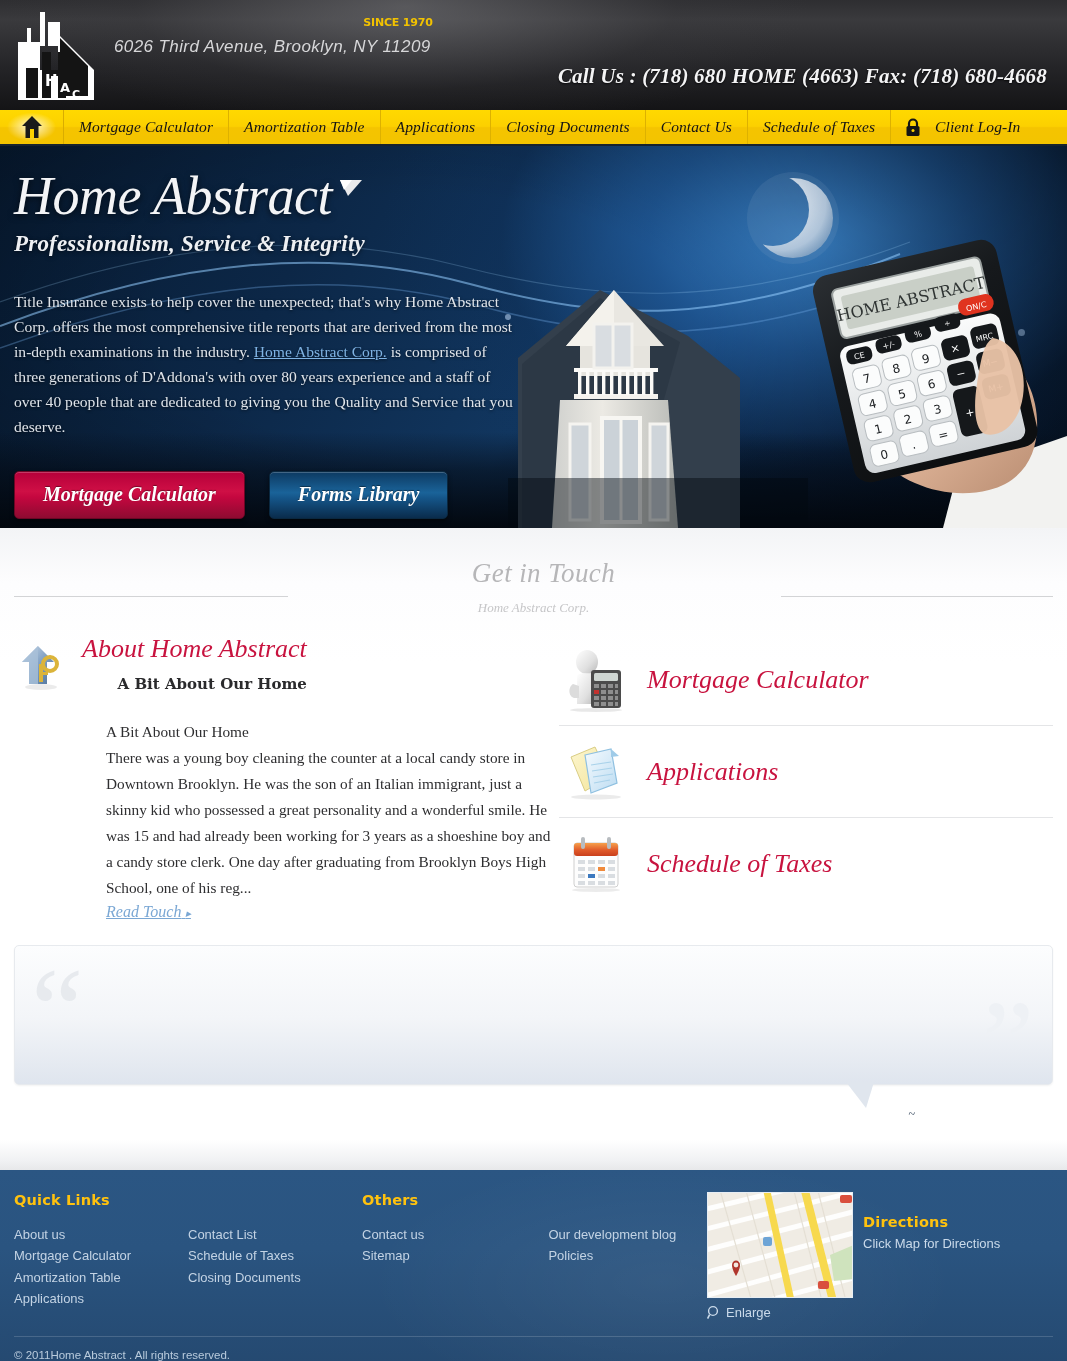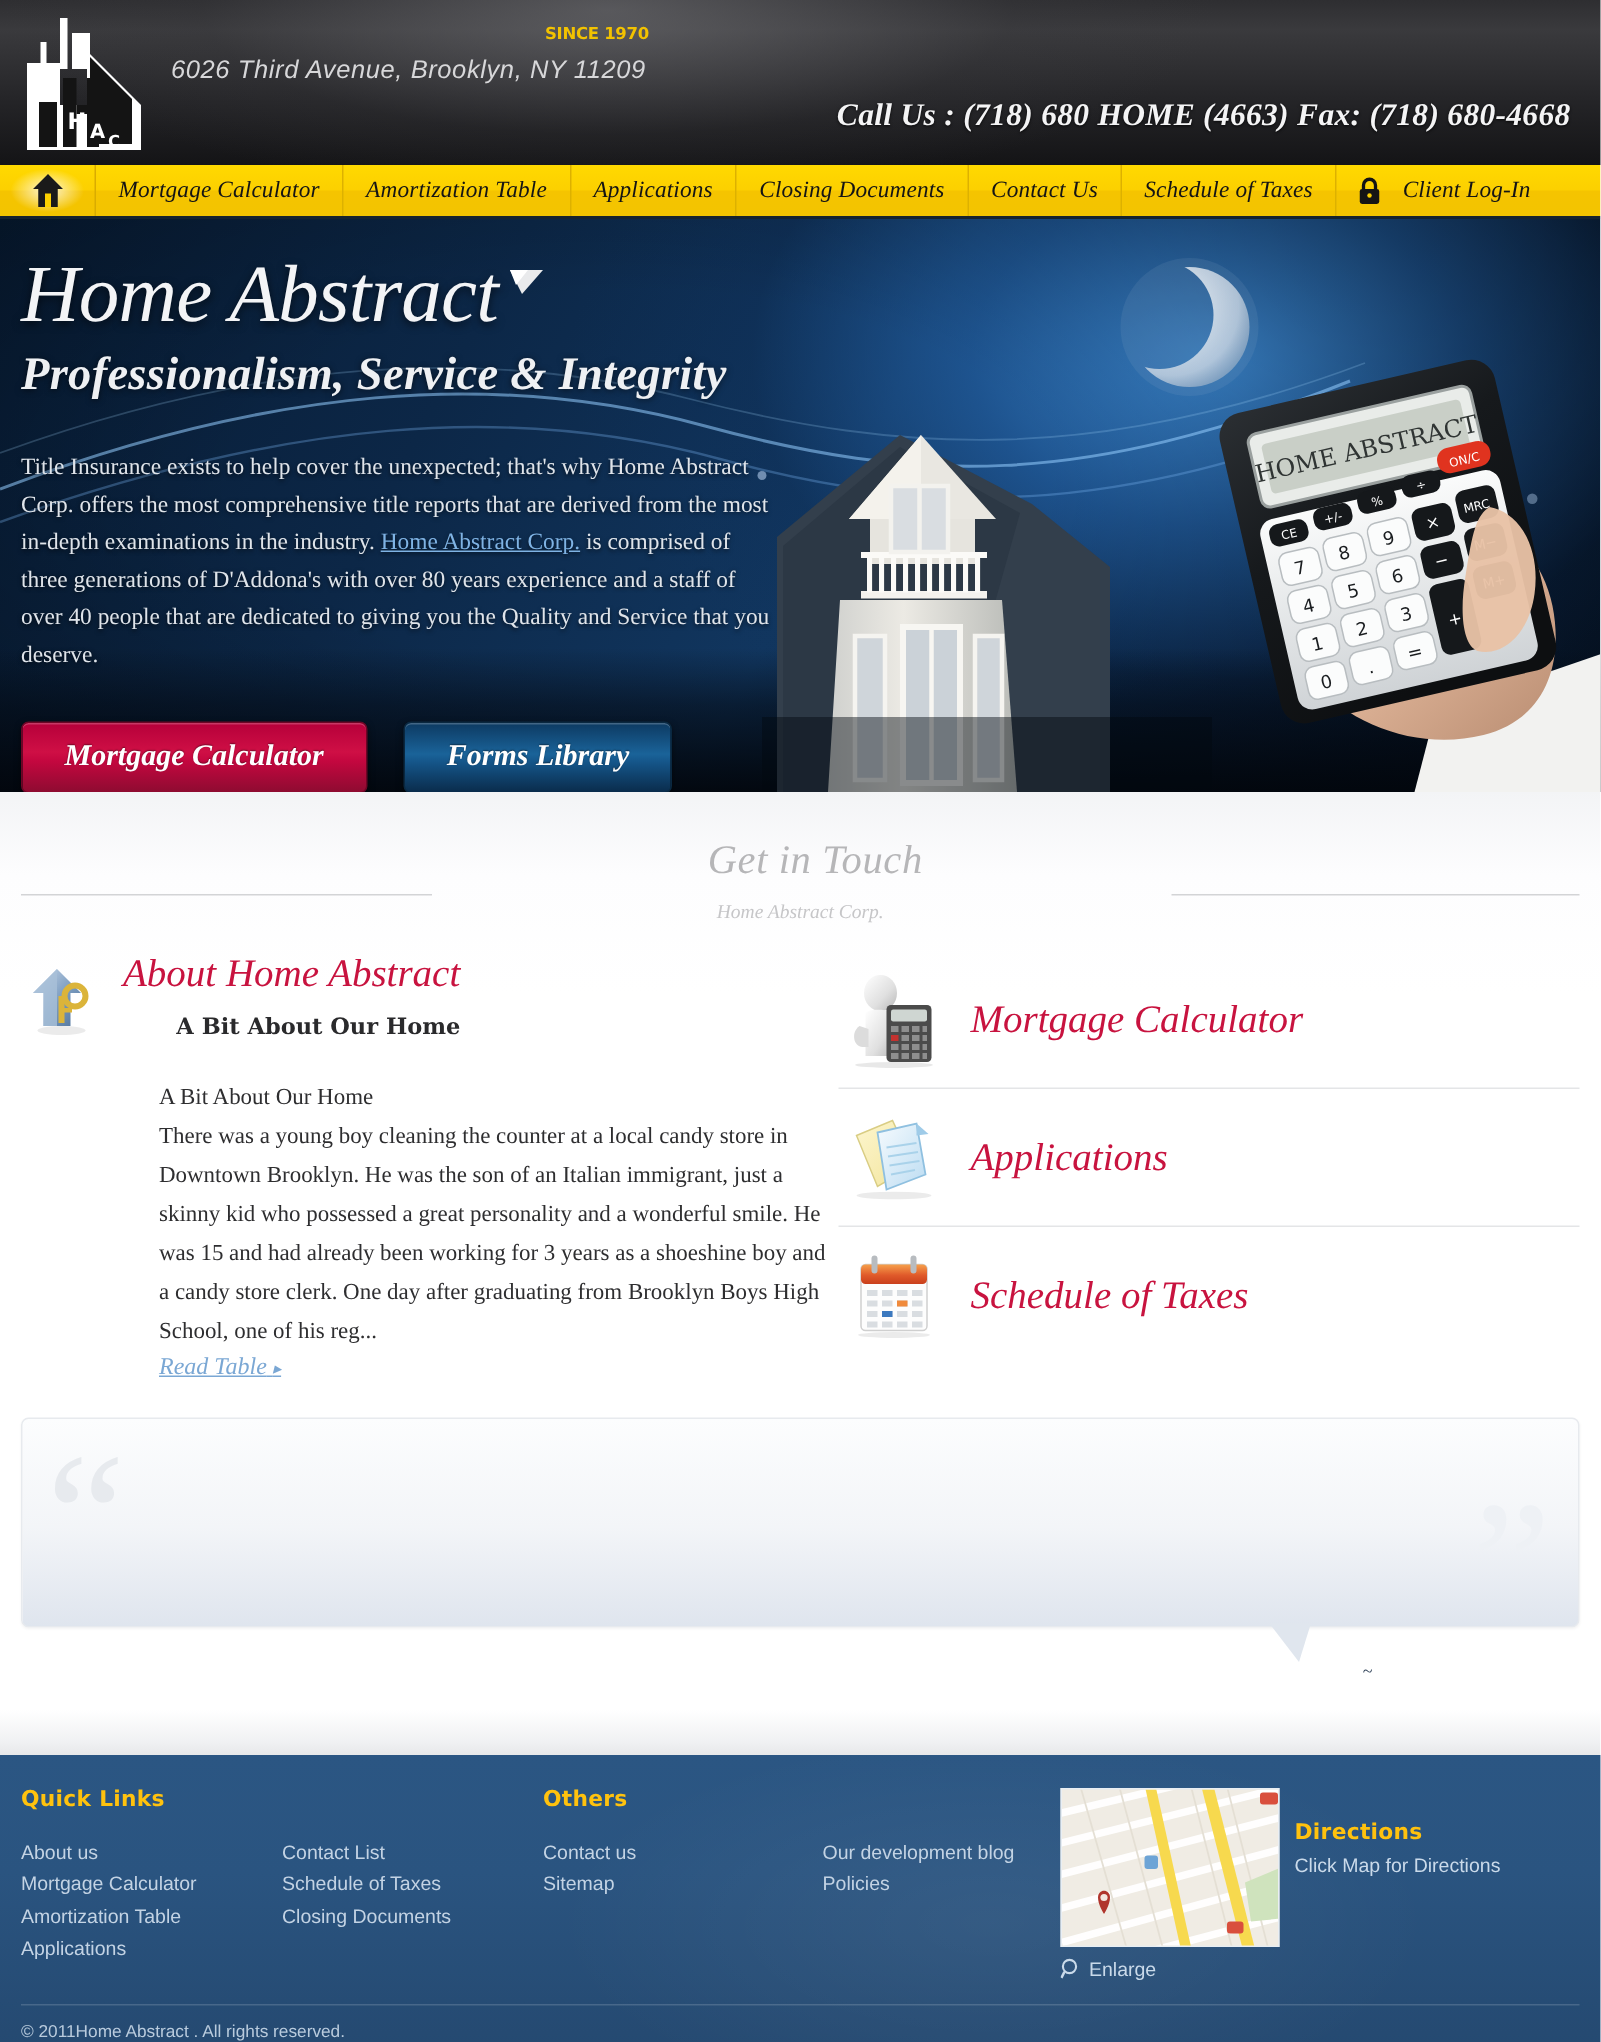--- a/index.html
+++ b/index.html
@@ -138,21 +138,21 @@
   .title-flag {
     display: inline-block;
     width: 26px; height: 24px;
     margin-left: 6px;
     vertical-align: 14px;
   }
   .hero-tagline {
     font-family: "Liberation Serif", serif;
     font-style: italic;
     font-weight: bold;
-    font-size: 31px;
+    font-size: 23px;
     color: #eef0f3;
     margin-top: 6px;
     letter-spacing: .2px;
     text-shadow: 0 1px 4px rgba(0,0,0,.6);
   }
   .hero-para {
     margin-top: 32px;
     width: 505px;
     font-family: "Liberation Serif", serif;
     font-size: 15.6px;
@@ -694,21 +694,21 @@
           <rect x="27" y="34" width="7" height="3" fill="#dbb43a"></rect>
           <ellipse cx="27" cy="49" rx="16" ry="3" fill="#000" opacity=".08"></ellipse>
         </svg>
         <div class="about-headtext">
           <div class="about-title">About Home Abstract</div>
           <div class="about-subtitle">A Bit About Our Home</div>
         </div>
       </div>
       <p class="about-body" style="white-space:pre-line;">A Bit About Our Home
 There was a young boy cleaning the counter at a local candy store in Downtown Brooklyn. He was the son of an Italian immigrant, just a skinny kid who possessed a great personality and a wonderful smile. He was 15 and had already been working for 3 years as a shoeshine boy and a candy store clerk. One day after graduating from Brooklyn Boys High School, one of his reg...</p>
-      <a class="read-more" href="#"><span>Read Table</span> <span class="caret">▸</span></a>
+      <a class="read-more" href="#"><span>Read Touch</span> <span class="caret">▸</span></a>
     </div>
 
     <div class="col-right">
 
       <div class="link-row">
         <div class="link-icon">
           <svg width="62" height="64" viewBox="0 0 62 64">
             <defs>
               <linearGradient id="figg" x1="0" y1="0" x2="1" y2="1">
                 <stop offset="0%" stop-color="#ffffff"></stop>

